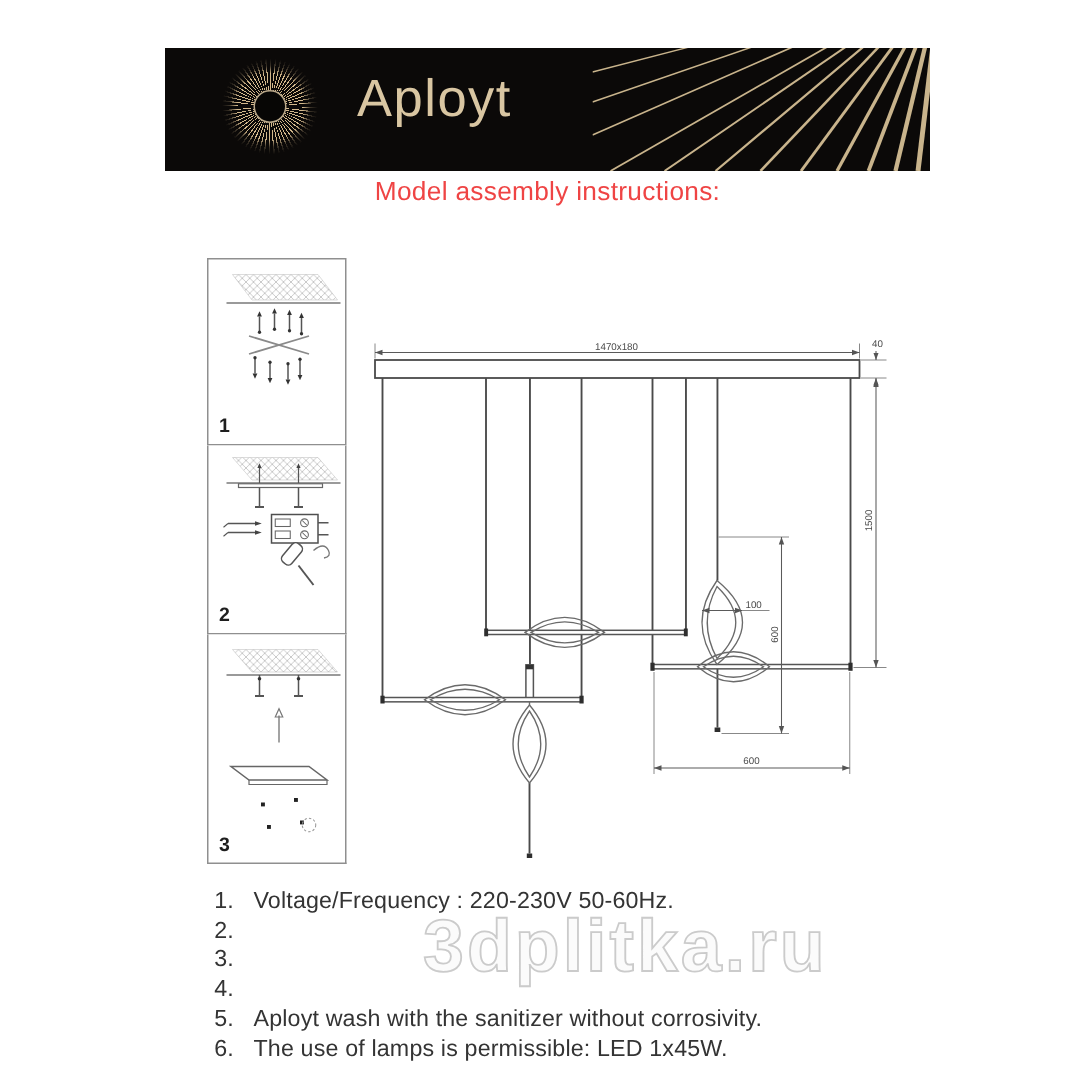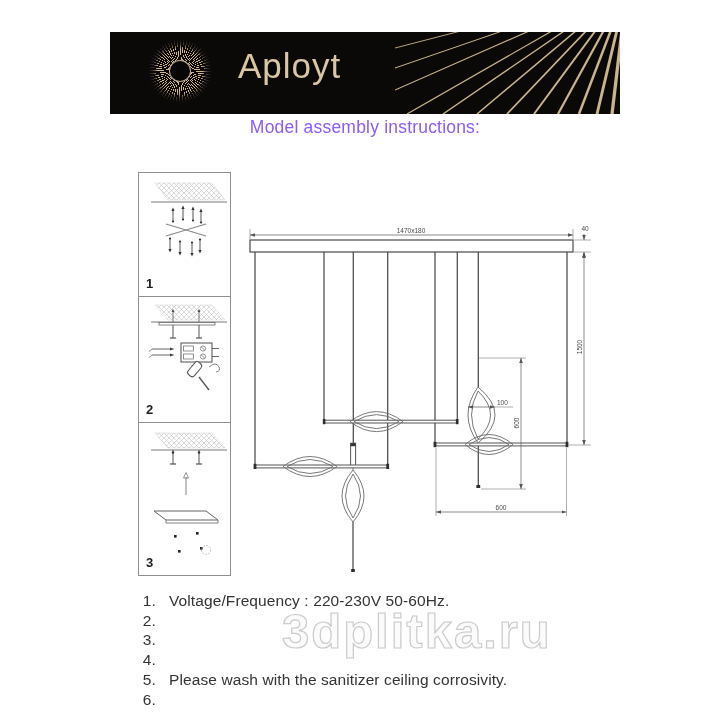--- a/index.html
+++ b/index.html
@@ -11,21 +11,21 @@
   .starburst{position:absolute;left:37px;top:6px;width:66px;height:66px;border-radius:50%;
       background:repeating-conic-gradient(#d3b88c 0deg 1.8deg,rgba(0,0,0,0) 1.8deg 6deg);
       -webkit-mask:radial-gradient(circle at 50% 50%,transparent 0 10px,#000 11px 22px,rgba(0,0,0,.25) 27px,transparent 32px);
       mask:radial-gradient(circle at 50% 50%,transparent 0 10px,#000 11px 22px,rgba(0,0,0,.25) 27px,transparent 32px);}
   .star-core{position:absolute;left:59px;top:28px;width:20px;height:20px;border-radius:50%;
       background:#070605;border:1px solid rgba(217,198,162,.85);}
   .brand{position:absolute;left:128px;top:14px;font-size:35px;font-weight:400;color:#d9c6a2;letter-spacing:1px;}
   .rays{position:absolute;right:0;top:0;}
 
   
-  .title-wrap{position:absolute;left:110px;top:96px;width:510px;text-align:center;color:#8b5cf6;}
+  .title-wrap{position:absolute;left:110px;top:96px;width:510px;text-align:center;color:#ef4444;}
   .title-line{font-size:17.5px;font-weight:500;line-height:22px;letter-spacing:.2px;}
 
   
   .step-box{position:absolute;left:138px;width:93px;border:1px solid #8f8f8f;background:#fff;box-sizing:border-box;}
   .step-box.b1{top:152px;height:125px;}
   .step-box.b2{top:277px;height:126px;border-top:none;}
   .step-box.b3{top:403px;height:153px;border-top:none;}
   .step-num{position:absolute;left:7px;bottom:5px;font-size:13px;font-weight:600;color:#1e1e1e;}
 
   
@@ -301,20 +301,21 @@
       <span class="inst-num">2.</span>
     </div>
     <div class="inst-row">
       <span class="inst-num">3.</span>
     </div>
     <div class="inst-row">
       <span class="inst-num">4.</span>
     </div>
     <div class="inst-row">
       <span class="inst-num">5.</span>
-      <span class="inst-text">Please wash with the sanitizer ceiling corrosivity.</span>
+      <span class="inst-text">Aployt wash with the sanitizer without corrosivity.</span>
     </div>
     <div class="inst-row">
       <span class="inst-num">6.</span>
+      <span class="inst-text">The use of lamps is permissible: LED 1x45W.</span>
     </div>
   </div>
 
 </div>
 
 </body></html>

